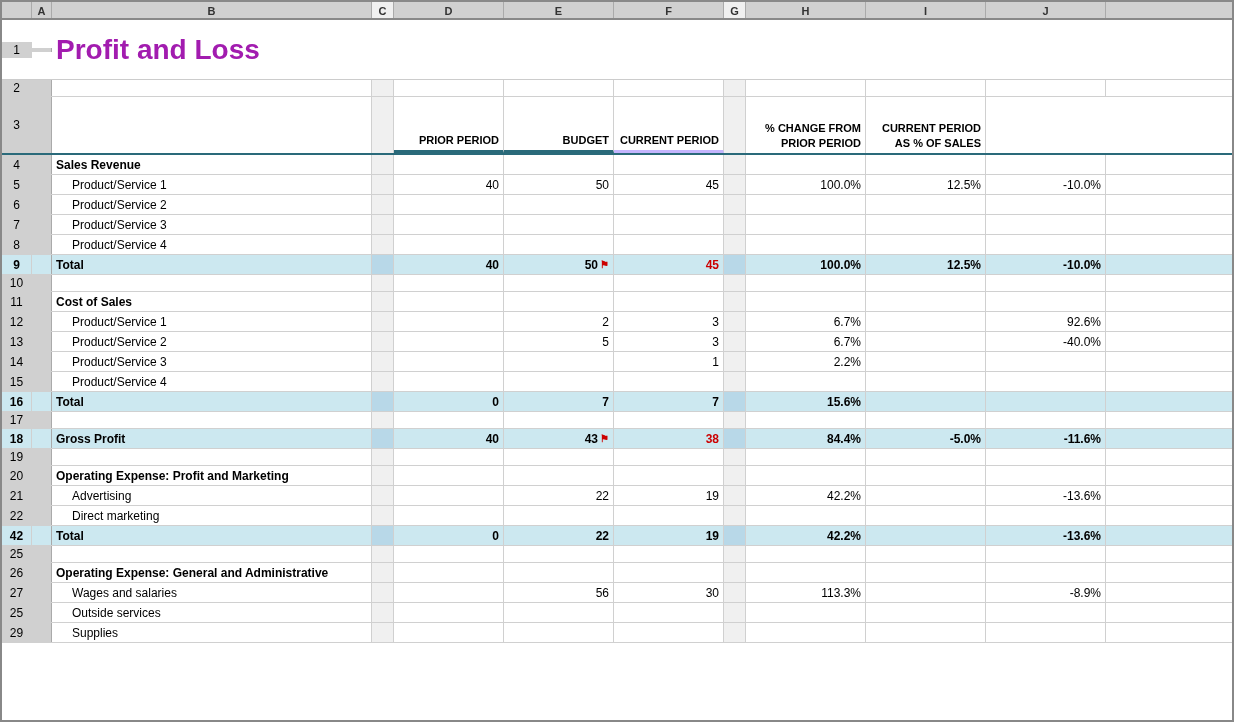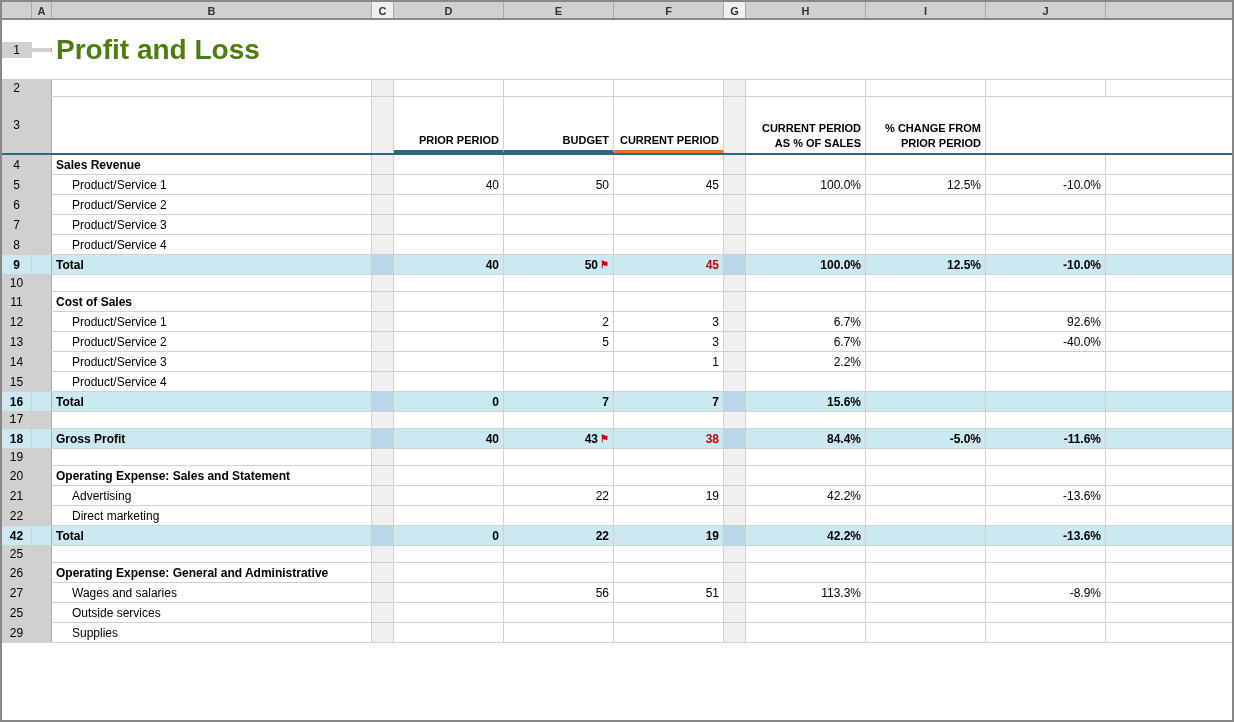--- a/index.html
+++ b/index.html
@@ -82,21 +82,21 @@
     .w-b { width: 320px; min-width: 320px; }
     .w-c { width: 22px; min-width: 22px; }
     .w-d { width: 110px; min-width: 110px; }
     .w-e { width: 110px; min-width: 110px; }
     .w-f { width: 110px; min-width: 110px; }
     .w-g { width: 22px; min-width: 22px; }
     .w-h { width: 120px; min-width: 120px; }
     .w-i { width: 120px; min-width: 120px; }
     .w-j { width: 120px; min-width: 120px; }
 
-    .title-teal { color: #4d7c0f; font-weight: bold; font-size: 28px; }
+    .title-teal { color: #a21caf; font-weight: bold; font-size: 28px; }
     .title-black { color: #000; font-weight: bold; font-size: 28px; }
 
     .title-row {
       min-height: 55px;
       display: flex;
       align-items: center;
     }
 
     .section-header { font-weight: bold; font-size: 12px; }
     .indent { padding-left: 20px; }
@@ -166,24 +166,24 @@
     <div class="cell w-j"></div>
   </div>
 
   <div class="sheet-row header-row-3 border-bottom-dark" style="min-height:58px; border-bottom:2px solid #2a6a7a;">
     <div class="cell w-row row-num">3</div>
     <div class="cell w-a"></div>
     <div class="cell w-b"></div>
     <div class="cell w-c" style="background:#f0f0f0;"></div>
     <div class="cell col-header-cell w-d" style="border-bottom:3px solid #2a6a7a;">PRIOR PERIOD</div>
     <div class="cell col-header-cell w-e" style="border-bottom:3px solid #2a6a7a;">BUDGET</div>
-    <div class="cell col-header-cell w-f" style="border-bottom:3px solid #f97316;">CURRENT PERIOD</div>
-    <div class="cell w-g" style="background:#f0f0f0;"></div>
+    <div class="cell col-header-cell w-f" style="border-bottom:3px solid #c4b5fd;">CURRENT PERIOD</div>
+    <div class="cell w-g" style="background:#f0f0f0;"></div>
+    <div class="cell col-header-cell w-i">% CHANGE FROM PRIOR PERIOD</div>
     <div class="cell col-header-cell w-h">CURRENT PERIOD AS % OF SALES</div>
-    <div class="cell col-header-cell w-i">% CHANGE FROM PRIOR PERIOD</div>
   </div>
 
   <div class="sheet-row" style="min-height:20px;">
     <div class="cell w-row row-num">4</div>
     <div class="cell w-a"></div>
     <div class="cell w-b section-header">Sales Revenue</div>
     <div class="cell w-c" style="background:#f0f0f0;"></div>
     <div class="cell w-d right"></div>
     <div class="cell w-e right"></div>
     <div class="cell w-f right"></div>
@@ -354,21 +354,21 @@
     <div class="cell w-c" style="background:#b8d8e8;"></div>
     <div class="cell w-d right">0</div>
     <div class="cell w-e right">7</div>
     <div class="cell w-f right">7</div>
     <div class="cell w-g" style="background:#b8d8e8;"></div>
     <div class="cell w-h right">15.6%</div>
     <div class="cell w-i right"></div>
     <div class="cell w-j right"></div>
   </div>
 
-  <div class="sheet-row" style="min-height:14px;font-family:Liberation Mono, monospace;">
+  <div class="sheet-row" style="min-height:14px;">
     <div class="cell w-row row-num">17</div>
     <div class="cell w-a"></div>
     <div class="cell w-b"></div>
     <div class="cell w-c" style="background:#f0f0f0;"></div>
     <div class="cell w-d"></div>
     <div class="cell w-e"></div>
     <div class="cell w-f"></div>
     <div class="cell w-g" style="background:#f0f0f0;"></div>
     <div class="cell w-h"></div>
     <div class="cell w-i"></div>
@@ -399,21 +399,21 @@
     <div class="cell w-f"></div>
     <div class="cell w-g" style="background:#f0f0f0;"></div>
     <div class="cell w-h"></div>
     <div class="cell w-i"></div>
     <div class="cell w-j"></div>
   </div>
 
   <div class="sheet-row">
     <div class="cell w-row row-num">20</div>
     <div class="cell w-a"></div>
-    <div class="cell w-b section-header">Operating Expense: Sales and Statement</div>
+    <div class="cell w-b section-header">Operating Expense: Profit and Marketing</div>
     <div class="cell w-c" style="background:#f0f0f0;"></div>
     <div class="cell w-d right"></div>
     <div class="cell w-e right"></div>
     <div class="cell w-f right"></div>
     <div class="cell w-g" style="background:#f0f0f0;"></div>
     <div class="cell w-h right"></div>
     <div class="cell w-i right"></div>
     <div class="cell w-j right"></div>
   </div>
 
@@ -488,21 +488,21 @@
     <div class="cell w-j right"></div>
   </div>
 
   <div class="sheet-row">
     <div class="cell w-row row-num">27</div>
     <div class="cell w-a"></div>
     <div class="cell w-b indent">Wages and salaries</div>
     <div class="cell w-c" style="background:#f0f0f0;"></div>
     <div class="cell w-d right"></div>
     <div class="cell w-e right">56</div>
-    <div class="cell w-f right">51</div>
+    <div class="cell w-f right">30</div>
     <div class="cell w-g" style="background:#f0f0f0;"></div>
     <div class="cell w-h right">113.3%</div>
     <div class="cell w-i right"></div>
     <div class="cell w-j right">-8.9%</div>
   </div>
 
   <div class="sheet-row">
     <div class="cell w-row row-num">25</div>
     <div class="cell w-a"></div>
     <div class="cell w-b indent">Outside services</div>

